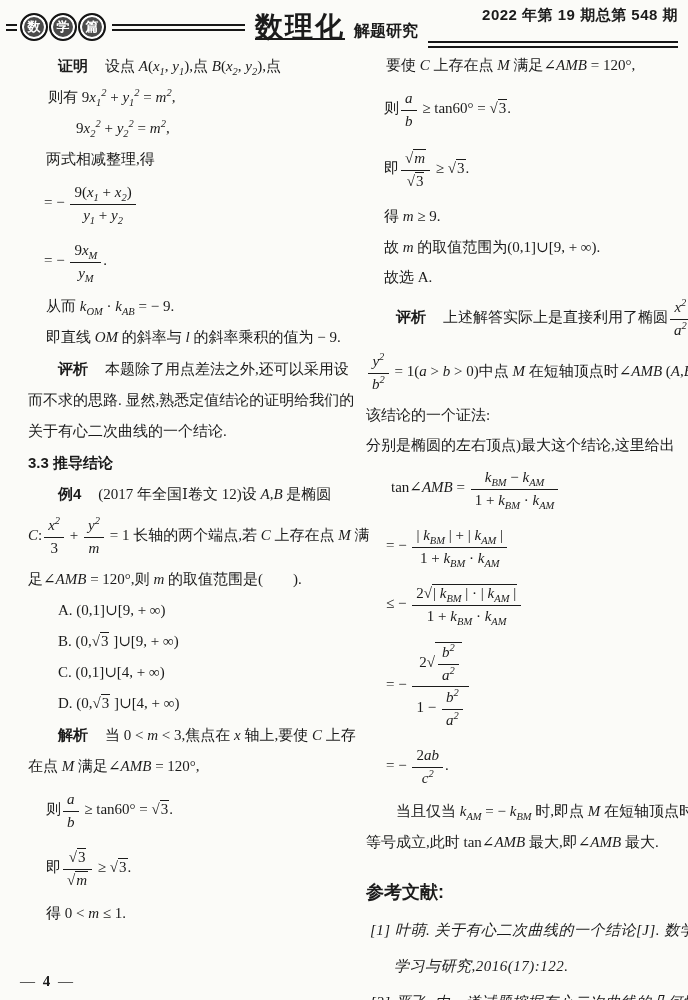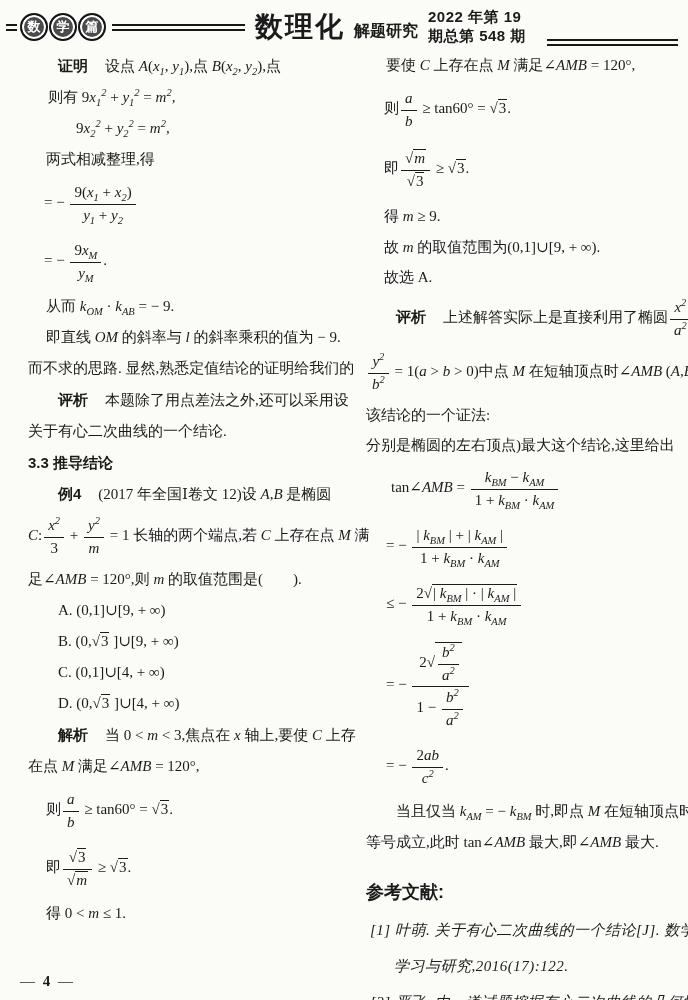--- a/index.html
+++ b/index.html
@@ -9,23 +9,23 @@
   .header{display:flex;align-items:center;padding:14px 10px 2px 6px;height:42px;box-sizing:border-box;}
   .dline{height:7px;border-top:2px solid #171717;border-bottom:2px solid #171717;box-sizing:border-box;}
   .stub{width:11px;margin-right:3px;}
   .badges{display:flex;gap:1px;align-items:center;}
   .badge{width:24px;height:24px;border-radius:50%;background:#4b4b4b;color:#fff;border:2px solid #141414;
          box-shadow:inset 0 0 0 2px #fff;display:flex;align-items:center;justify-content:center;
          font-family:"Liberation Sans","DejaVu Sans",sans-serif;font-weight:bold;font-size:13px;}
   .grow{flex:1;margin:0 10px 0 6px;}
   .hei{font-family:"Liberation Sans","DejaVu Sans",sans-serif;font-weight:bold;}
   .jt{display:flex;align-items:baseline;white-space:nowrap;}
-  .jtitle{font-size:28px;letter-spacing:2px;}
+  .jtitle{font-size:28px;letter-spacing:2px;text-decoration:underline;}
   .jsub{font-size:16px;margin-left:9px;}
-  .rightgrp{width:250px;display:flex;flex-direction:row;align-items:flex-end;gap:16px;margin-left:10px;}
+  .rightgrp{width:250px;display:flex;flex-direction:column;align-items:flex-end;gap:16px;margin-left:10px;}
   .rightgrp .dline{width:100%;}
   .issue{font-size:15px;letter-spacing:.5px;}
   
   .cols{display:flex;gap:16px;padding:8px 16px 0 28px;}
   .colL{width:322px;flex:none;}
   .colR{flex:1;min-width:0;}
   .ln{line-height:30px;white-space:nowrap;}
   .lh31{line-height:31px;}
   .fv{padding:6px 0;line-height:1.2;}
   .fv2{padding:8px 0;line-height:1.2;}
@@ -80,22 +80,22 @@
       <div class="ln fv2 p16">= − <span class="f">
             <span class="n">9(<i>x</i><sub>1</sub> + <i>x</i><sub>2</sub>)</span>
             <span class="d"><i>y</i><sub>1</sub> + <i>y</i><sub>2</sub></span>
           </span></div>
       <div class="ln fv2 p16">= − <span class="f">
             <span class="n">9<i>x</i><sub>M</sub></span>
             <span class="d"><i>y</i><sub>M</sub></span>
           </span>.</div>
       <div class="ln lh31 p18">从而 <i>k</i><sub>OM</sub> · <i>k</i><sub>AB</sub> = − 9.</div>
       <div class="ln lh31 p18">即直线 <i>OM</i> 的斜率与 <i>l</i> 的斜率乘积的值为 − 9.</div>
+      <div class="ln lh31 p30"><b class="lbl sec">评析</b><span>本题除了用点差法之外,还可以采用设</span></div>
       <div class="ln lh31">而不求的思路. 显然,熟悉定值结论的证明给我们的</div>
-      <div class="ln lh31 p30"><b class="lbl sec">评析</b><span>本题除了用点差法之外,还可以采用设</span></div>
       <div class="ln lh31">关于有心二次曲线的一个结论.</div>
       <div class="ln lh31 sec">3.3 推导结论</div>
       <div class="ln lh31 p30"><b class="lbl sec">例4</b><span>(2017 年全国Ⅰ卷文 12)设 <i>A</i>,<i>B</i> 是椭圆</span></div>
       <div class="ln fv"><i>C</i>:<span class="f">
             <span class="n"><i>x</i><sup>2</sup></span>
             <span class="d">3</span>
           </span> + <span class="f">
             <span class="n"><i>y</i><sup>2</sup></span>
             <span class="d"><i>m</i></span>
           </span> = 1 长轴的两个端点,若 <i>C</i> 上存在点 <i>M</i> 满</div>

